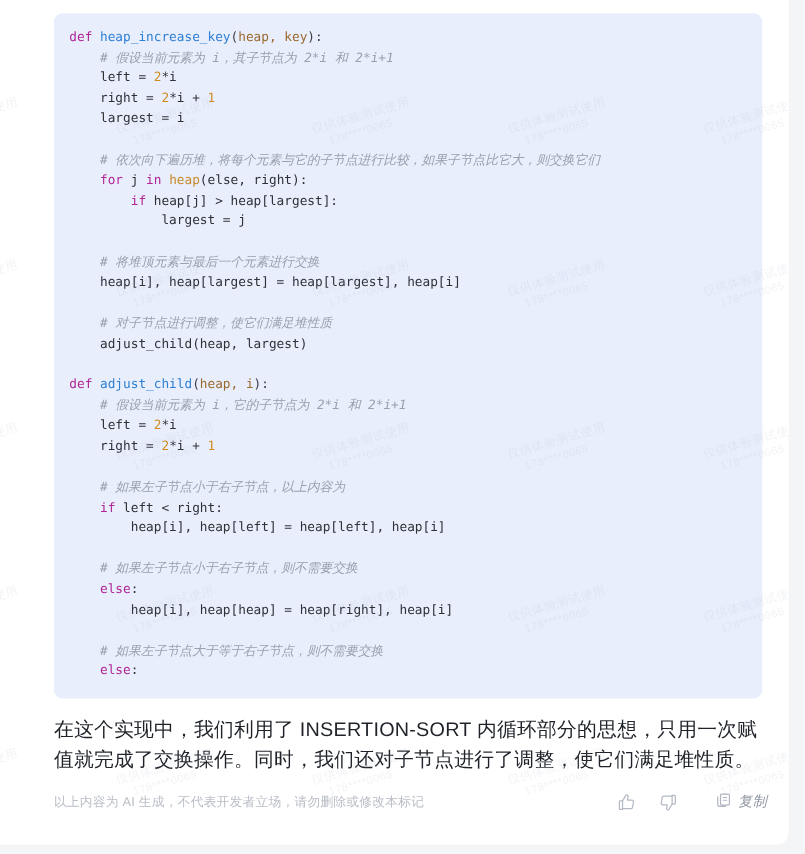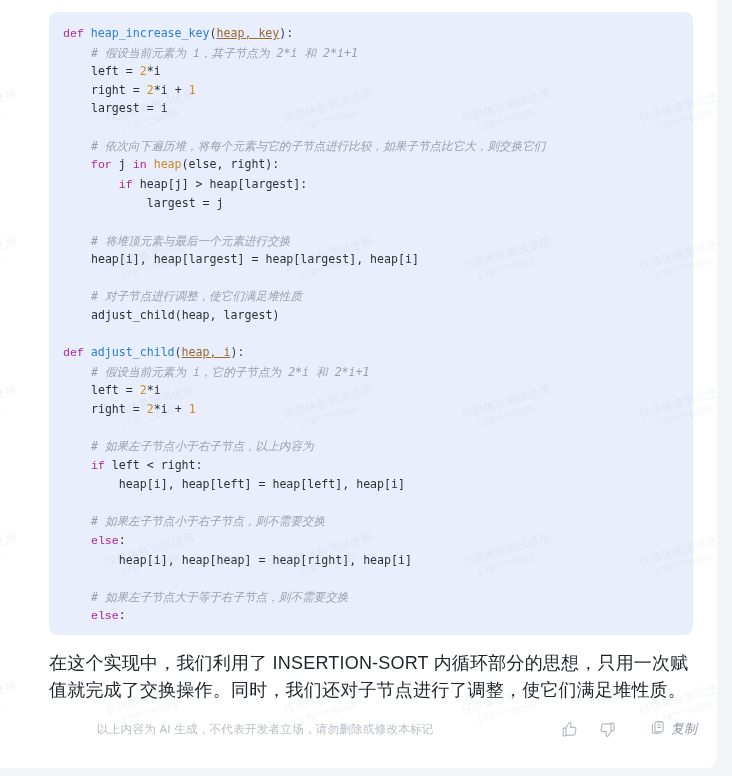--- a/index.html
+++ b/index.html
@@ -79,23 +79,23 @@
   pre.code {
     margin: 0;
     padding: 0 14px 0 14px;
     font-family: "DejaVu Sans Mono", "Liberation Mono", monospace;
     font-size: 11.6px;
     line-height: 18.6px;
     color: #2f3137;
     white-space: pre;
     tab-size: 4;
   }
-  .tok-kw     { color: #b02597; font-family: Liberation Mono, monospace; }
+  .tok-kw     { color: #b02597; }
   .tok-fn     { color: #2d7fd3; }
-  .tok-param  { color: #9a6a2f; text-decoration: underline; }
+  .tok-param  { color: #9a6a2f; }
   .tok-num    { color: #d08b1f; }
   .tok-builtin{ color: #c8892a; }
   .tok-cmt    { color: #9aa0ac; font-style: italic; }
   .tok-op     { color: #3a3d45; }
   .tok-plain  { color: #2f3137; }
 
   
   .para {
     position: absolute;
     left: 61px;
@@ -117,21 +117,20 @@
     height: 26px;
     display: flex;
     align-items: center;
     z-index: 3;
   }
   .disclaimer {
     font-size: 11.6px;
     color: #b9bdc6;
     white-space: nowrap;
     letter-spacing: 0.2px;
-    margin-left: 48px;
   }
   .actions {
     margin-left: auto;
     display: flex;
     align-items: center;
     gap: 0px;
   }
   .act-btn {
     display: flex;
     align-items: center;

